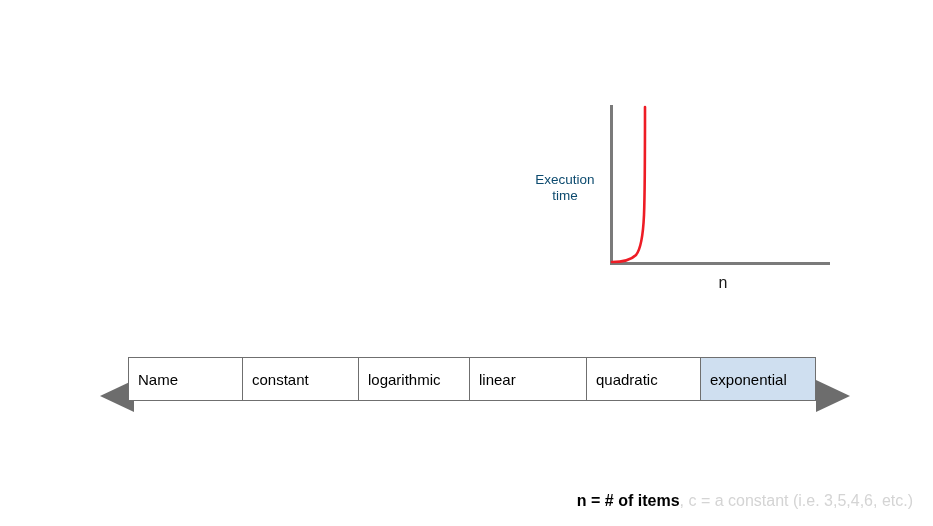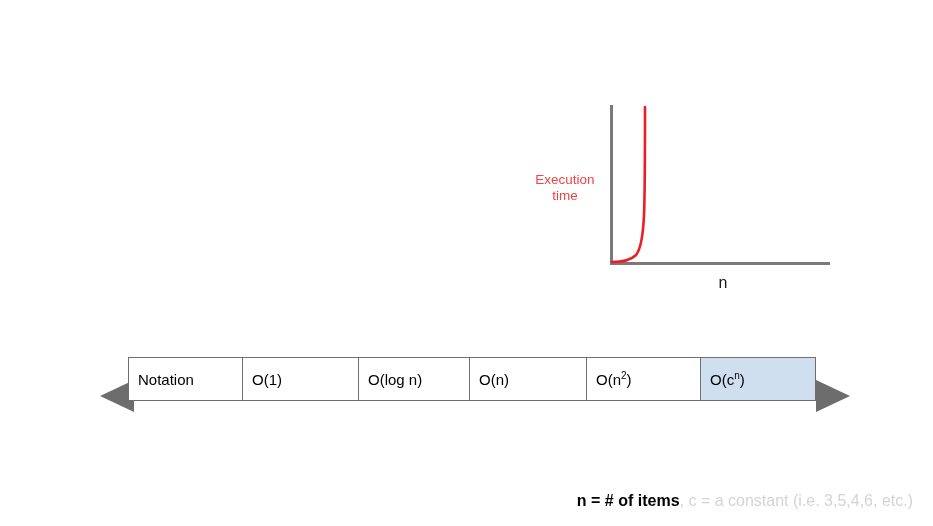--- a/index.html
+++ b/index.html
@@ -30,21 +30,21 @@
     top: 0;
   }
   #chart-ylabel {
     position: absolute;
     left: 527px;
     top: 172px;
     width: 76px;
     text-align: center;
     font-size: 13.5px;
     line-height: 16px;
-    color: #ef4444;
+    color: #0c4a6e;
     white-space: pre-line;
   }
   #chart-xlabel {
     position: absolute;
     left: 693px;
     top: 274px;
     width: 60px;
     text-align: center;
     font-size: 16px;
     color: #1a1a1a;
@@ -142,25 +142,25 @@
   <colgroup>
     <col class="c0">
       <col class="c1">
       <col class="c2">
     <col class="c3">
       <col class="c4">
       <col class="c5">
   </colgroup>
   <tbody>
     <tr>
-      <td>Notation</td>
-      <td>O(1)</td>
-      <td>O(log n)</td>
-      <td>O(n)</td>
-      <td><span>O(n</span><sup>2</sup>)</td>
-      <td class="hl"><span>O(c</span><sup>n</sup>)</td>
+      <td>Name</td>
+      <td>constant</td>
+      <td>logarithmic</td>
+      <td>linear</td>
+      <td>quadratic</td>
+      <td class="hl">exponential</td>
     </tr>
   </tbody>
 </table>
 
 <div id="footnote">
   <span class="strong">n = # of items</span><span class="faded">, c = a constant (i.e. 3,5,4,6, etc.)</span>
 </div>
 
 </body></html>

